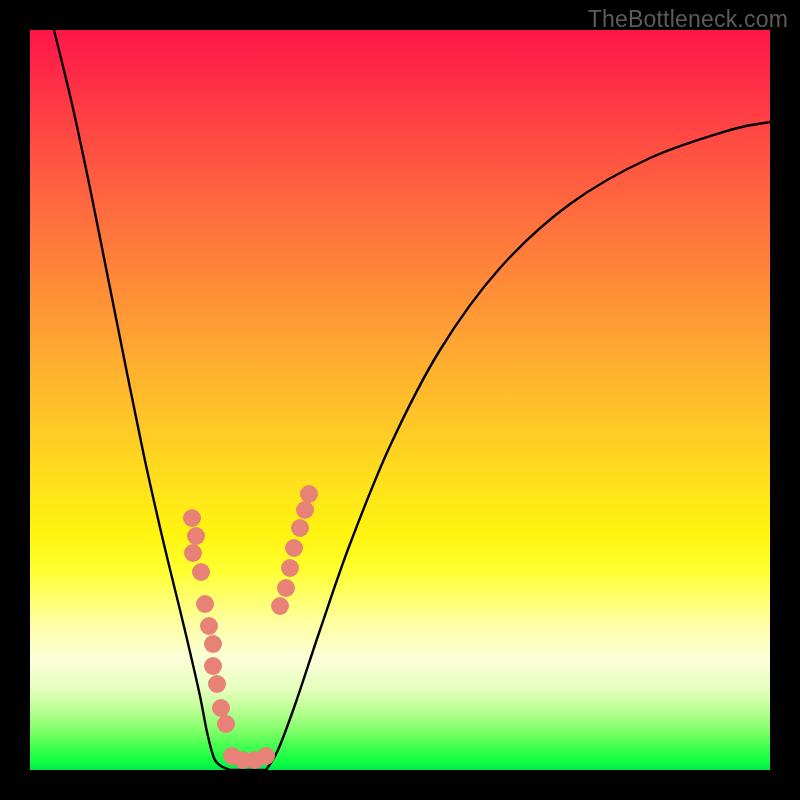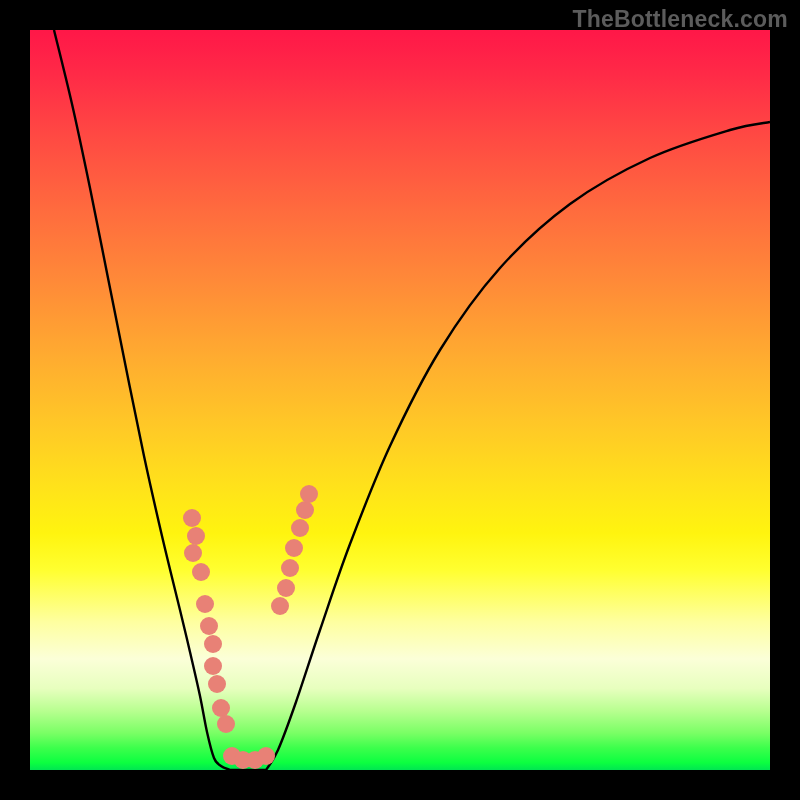--- a/index.html
+++ b/index.html
@@ -42,21 +42,21 @@
       #3dff4c 97%,
       #0cff40 99%,
       #00e652 100%
     );
   }
   .watermark {
     position: absolute;
     top: 6px;
     right: 12px;
     font-size: 23px;
-    font-weight: 700;
+    font-weight: 400;
     color: #5c5c5c;
     letter-spacing: 0.2px;
   }
   svg.curve {
     position: absolute;
     left: 0;
     top: 0;
     width: 740px;
     height: 740px;
   }

